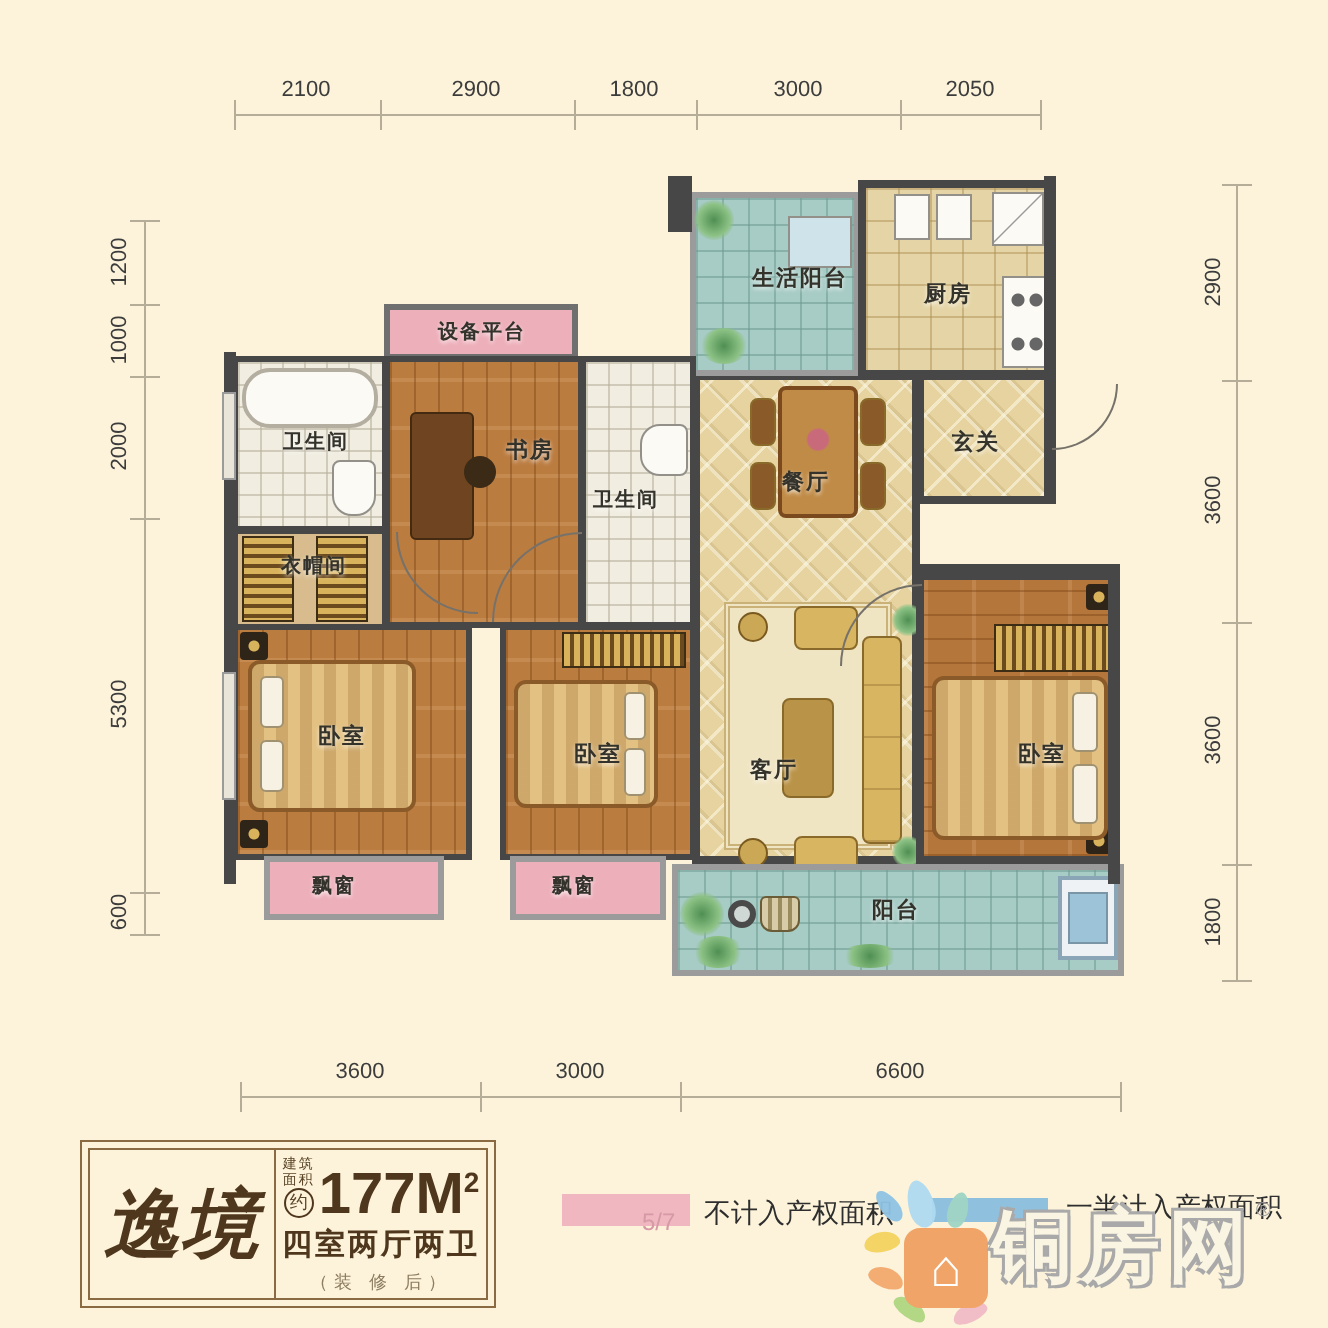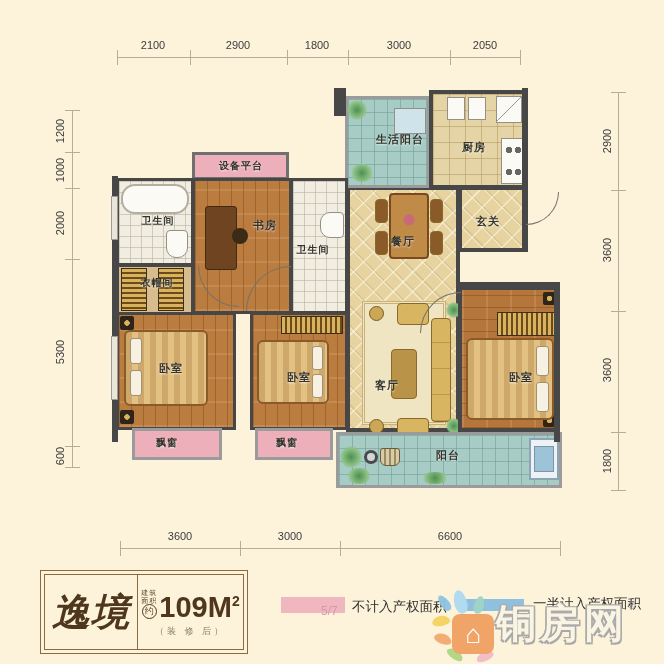--- a/index.html
+++ b/index.html
@@ -261,22 +261,23 @@
   <div class="card">
     <div class="card-in">
       <div class="card-name">逸境</div>
       <div class="card-right">
         <div class="row1">
           <div class="ap-lines">
             <span>建筑</span>
             <span>面积</span>
             <span class="ap-circle">约</span>
           </div>
-          <div class="area-big"><span>109M</span><sup>2</sup></div>
+          <div class="area-big"><span>177M</span><sup>2</sup></div>
         </div>
+        <div class="layout-line">四室两厅两卫</div>
         <div class="note-line">（装 修 后）</div>
       </div>
     </div>
   </div>
 
   <div>
     <div class="sw" style="left:281px;top:597px;width:64px;height:16px;background:#f0b7c1"></div>
     <span class="pageind" style="left:321px;top:604px">5/7</span>
     <span class="leg-t" style="left:352px;top:598px">不计入产权面积</span>
     <div class="sw" style="left:466px;top:599px;width:58px;height:12px;background:#8fc0dd"></div>

